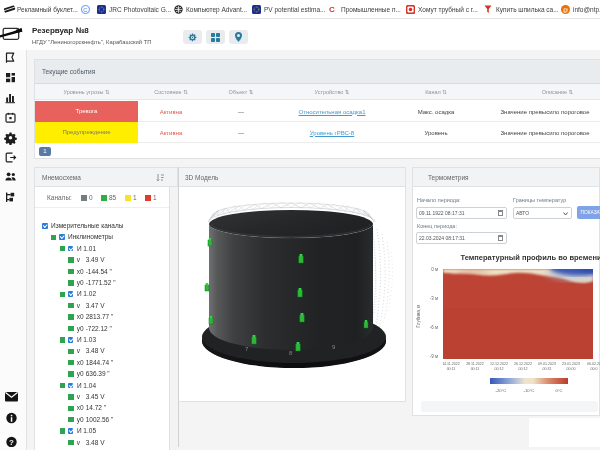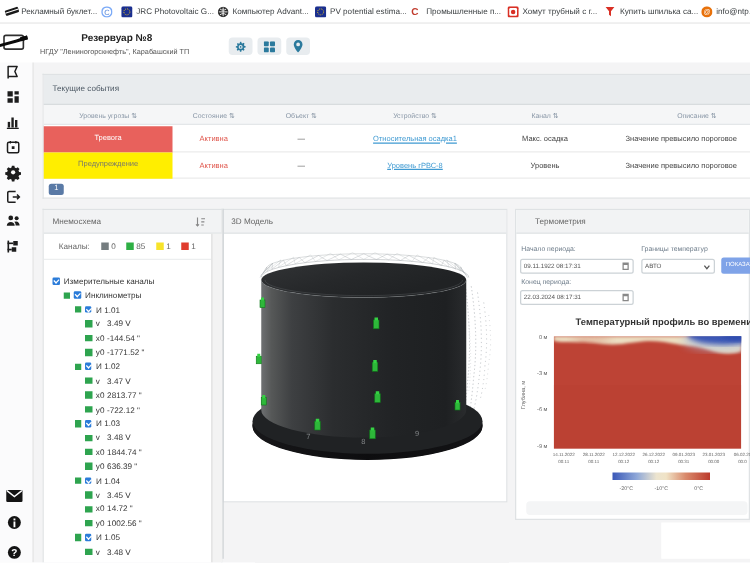--- a/index.html
+++ b/index.html
@@ -4,21 +4,21 @@
 <style>
 *{margin:0;padding:0;box-sizing:border-box;}
 html,body{width:600px;height:450px;overflow:hidden;background:#fff;font-family:"Liberation Sans",sans-serif;}
 #page{position:relative;width:600px;height:450px;overflow:hidden;}
 .abs{position:absolute;}
 
 #bm{left:0;top:0;width:600px;height:19px;background:#fff;border-bottom:1px solid #e4e4e4;font-size:6.5px;color:#3c4043;}
 .bmt{position:absolute;top:6px;white-space:nowrap;}
 
 #hdr{left:0;top:19px;width:600px;height:31px;background:#fff;}
-.htitle{left:32px;top:7px;font-size:8px;font-weight:bold;color:#222;margin-left:33px;}
+.htitle{left:32px;top:7px;font-size:8px;font-weight:bold;color:#222;}
 .hsub{left:32px;top:19.5px;font-size:5.8px;color:#555;}
 .hbtn{top:11px;width:19px;height:14px;background:#e8ecef;border-radius:3px;}
 
 #strip{left:27px;top:50px;width:573px;height:400px;background:#f4f4f5;}
 
 #side{left:0;top:50px;width:27px;height:400px;background:#fbfbfc;border-right:1px solid #e2e2e2;}
 
 #events{left:34px;top:59px;width:566px;height:100px;background:#fff;border:1px solid #dfe2e4;border-right:none;}
 #events .phead{position:absolute;left:0;top:0;width:100%;height:24px;background:#e9ecee;border-bottom:1px solid #d8dcde;}
 #events .phead span{position:absolute;left:7px;top:8px;font-size:6.5px;color:#4c5863;}

